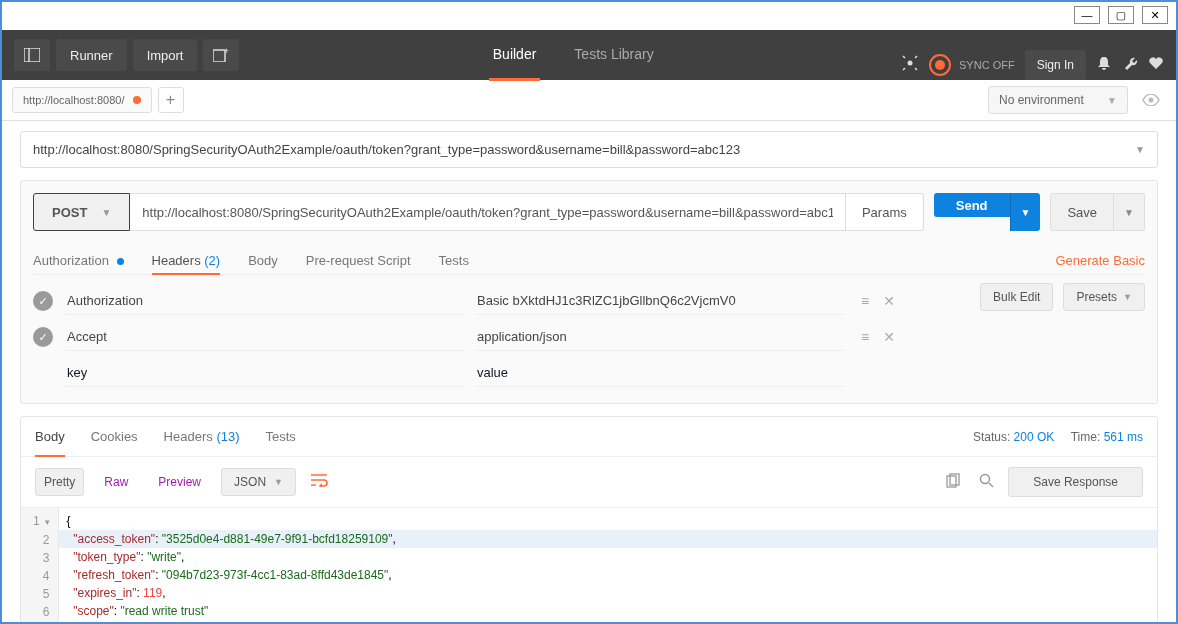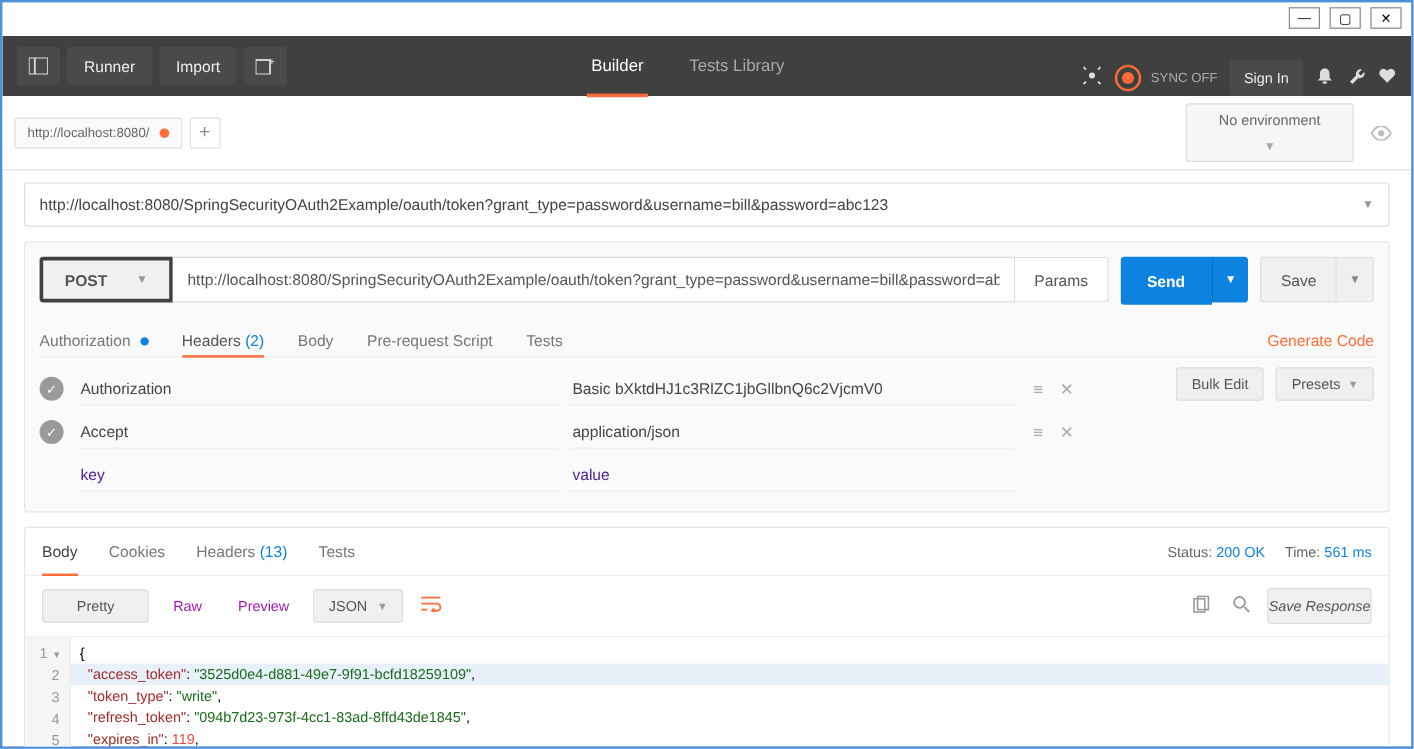--- a/index.html
+++ b/index.html
@@ -19,74 +19,74 @@
 .record-icon { width: 22px; height: 22px; border-radius: 50%; border: 2px solid #ff6c37; display: flex; align-items: center; justify-content: center; }
 .record-icon::after { content: ""; width: 10px; height: 10px; background: #ff6c37; border-radius: 50%; }
 .signin-btn { background: #4a4a4a; color: #eee; font-size: 12px; padding: 8px 12px; border-radius: 3px; cursor: pointer; }
 .header-right .hicon { color: #eee; font-size: 16px; cursor: pointer; }
 
 .subheader { background: #fff; border-bottom: 1px solid #e0e0e0; display: flex; align-items: center; padding: 6px 10px; }
 .tab-chip { border: 1px solid #ddd; border-radius: 3px; padding: 6px 10px; font-size: 11px; color: #666; display: flex; align-items: center; gap: 8px; margin-right: 6px; background: #fafafa; cursor: pointer; }
 .orange-dot { width: 8px; height: 8px; background: #ff6c37; border-radius: 50%; }
 .add-tab { border: 1px solid #ddd; border-radius: 3px; width: 26px; height: 26px; display: flex; align-items: center; justify-content: center; color: #888; cursor: pointer; }
 .subheader-spacer { flex: 1; }
-.env-dropdown { border: 1px solid #ddd; border-radius: 3px; padding: 6px 10px; font-size: 12px; color: #666; display: flex; align-items: center; gap: 10px; background: #f6f6f6; cursor: pointer; margin-right: 8px; width: 140px; justify-content: space-between; flex-direction: column; }
+.env-dropdown { border: 1px solid #ddd; border-radius: 3px; padding: 6px 10px; font-size: 12px; color: #666; display: flex; align-items: center; gap: 10px; background: #f6f6f6; cursor: pointer; margin-right: 8px; width: 140px; justify-content: space-between; }
 .eye-btn { width: 30px; height: 28px; display: flex; align-items: center; justify-content: center; color: #bbb; cursor: pointer; }
 
 .main { padding: 10px 18px; }
 .url-bar { border: 1px solid #ddd; border-radius: 3px; padding: 10px 12px; font-size: 13px; color: #444; display: flex; align-items: center; justify-content: space-between; cursor: pointer; }
 .url-bar .caret { color: #999; font-size: 10px; }
 
 .request-row { margin-top: 12px; border: 1px solid #e5e5e5; border-radius: 3px; background: #fafafa; padding: 12px; }
 .request-line { display: flex; gap: 0; align-items: stretch; }
-.method-btn { background: #f0f0f0; border: 3px solid #404040; border-radius: 3px 0 0 3px; padding: 0 18px; display: flex; align-items: center; gap: 24px; font-size: 13px; color: #555; font-weight: bold; cursor: pointer; height: 38px; }
+.method-btn { background: #f0f0f0; border: 1px solid #404040; border-radius: 3px 0 0 3px; padding: 0 18px; display: flex; align-items: center; gap: 14px; font-size: 13px; color: #555; font-weight: bold; cursor: pointer; height: 38px; }
 .url-input { flex: 1; border: 1px solid #ddd; border-left: none; padding: 0 12px; font-size: 13px; color: #555; background: #fff; height: 38px; }
 .params-btn { border: 1px solid #ddd; border-left: none; padding: 0 16px; background: #fff; font-size: 13px; color: #555; cursor: pointer; display: flex; align-items: center; height: 38px; border-radius: 0 3px 3px 0; margin-right: 10px; }
-.send-btn { background: #0d82df; color: #fff; border-radius: 3px 0 0 3px; padding: 0 22px; font-size: 13px; font-weight: bold; display: flex; align-items: center; cursor: pointer; height: 40px; }
+.send-btn { background: #0d82df; color: #fff; border-radius: 3px 0 0 3px; padding: 0 22px; font-size: 13px; font-weight: bold; display: flex; align-items: center; cursor: pointer; height: 24px; }
 .send-caret { background: #0d82df; color: #fff; border-left: 1px solid #0a6bb8; padding: 0 10px; display: flex; align-items: center; height: 38px; border-radius: 0 3px 3px 0; cursor: pointer; margin-right: 10px; font-size: 10px; }
 .save-btn { background: #f0f0f0; border: 1px solid #ddd; border-radius: 3px 0 0 3px; padding: 0 16px; display: flex; align-items: center; font-size: 13px; color: #555; cursor: pointer; height: 38px; }
 .save-caret { background: #f0f0f0; border: 1px solid #ddd; border-left: none; padding: 0 10px; display: flex; align-items: center; height: 38px; border-radius: 0 3px 3px 0; cursor: pointer; color: #888; font-size: 10px; }
 
 .req-tabs { display: flex; align-items: center; margin-top: 16px; font-size: 13px; border-bottom: 1px solid #eee; }
 .req-tabs .rt { padding: 6px 0; margin-right: 28px; color: #777; cursor: pointer; position: relative; }
 .req-tabs .rt.active { color: #555; }
 .req-tabs .rt.active::after { content: ""; position: absolute; bottom: -1px; left: 0; right: 0; height: 2px; background: #ff6c37; }
 .rt .count { color: #0d82df; }
 .rt .dot-blue { display: inline-block; width: 7px; height: 7px; background: #0d82df; border-radius: 50%; margin-left: 4px; vertical-align: middle; }
 .req-tabs-spacer { flex: 1; }
 .gen-code { color: #ff6c37; font-size: 13px; cursor: pointer; }
 
 .headers-table { margin-top: 8px; }
 .hdr-row { display: flex; align-items: center; padding: 4px 0; }
 .check-circle { width: 20px; height: 20px; background: #9a9a9a; border-radius: 50%; display: flex; align-items: center; justify-content: center; color: #fff; font-size: 11px; margin-right: 12px; }
 .hdr-key { flex: 0 0 400px; font-size: 13px; color: #444; border-bottom: 1px solid #eee; padding: 6px 2px; }
 .hdr-val { flex: 0 0 370px; font-size: 13px; color: #444; border-bottom: 1px solid #eee; padding: 6px 2px; margin-left: 10px; }
-.hdr-placeholder { color: #4c1d95; }
+.hdr-placeholder { color: #0f172a; }
 .hdr-actions { flex: 1; display: flex; gap: 14px; color: #aaa; font-size: 14px; padding-left: 16px; }
 .hdr-actions span { cursor: pointer; }
 .side-actions { margin-left: 20px; display: flex; gap: 10px; }
 .side-btn { background: #f0f0f0; border: 1px solid #ddd; border-radius: 3px; padding: 6px 12px; font-size: 12px; color: #555; cursor: pointer; display: flex; align-items: center; gap: 6px; }
 
 .response-section { margin-top: 12px; border: 1px solid #e5e5e5; border-radius: 3px; }
 .resp-tabs { display: flex; align-items: center; padding: 0 14px; border-bottom: 1px solid #eee; font-size: 13px; }
 .resp-tabs .rt2 { padding: 12px 0; margin-right: 26px; color: #777; cursor: pointer; position: relative; }
 .resp-tabs .rt2.active { color: #444; }
 .resp-tabs .rt2.active::after { content: ""; position: absolute; bottom: -1px; left: 0; right: 0; height: 2px; background: #ff6c37; }
 .resp-tabs-spacer { flex: 1; }
 .resp-status { font-size: 12px; color: #666; }
 .resp-status .val { color: #0d82df; cursor: pointer; }
 
 .resp-toolbar { display: flex; align-items: center; padding: 10px 14px; gap: 10px; border-bottom: 1px solid #eee; }
-.view-toggle { background: #f0f0f0; border: 1px solid #ddd; border-radius: 3px; padding: 6px 28px; font-size: 12px; color: #555; cursor: pointer; }
+.view-toggle { background: #f0f0f0; border: 1px solid #ddd; border-radius: 3px; padding: 6px 8px; font-size: 12px; color: #555; cursor: pointer; }
 .view-plain { font-size: 12px; color: #a21caf; padding: 6px 10px; cursor: pointer; }
 .json-dd { background: #f0f0f0; border: 1px solid #ddd; border-radius: 3px; padding: 6px 12px; font-size: 12px; color: #555; cursor: pointer; display: flex; align-items: center; gap: 8px; }
 .wrap-icon { color: #ff6c37; font-size: 16px; cursor: pointer; padding: 4px; }
 .resp-toolbar-spacer { flex: 1; }
 .tb-icon { color: #999; cursor: pointer; font-size: 15px; padding: 4px; }
-.save-resp { background: #f0f0f0; border: 1px solid #ddd; border-radius: 3px; padding: 7px 0; font-size: 12px; color: #555; cursor: pointer; font-style: italic; }
+.save-resp { background: #f0f0f0; border: 1px solid #ddd; border-radius: 3px; padding: 7px 24px; font-size: 12px; color: #555; cursor: pointer; }
 
 .code-area { display: flex; font-family: Consolas, Monaco, monospace; font-size: 12px; }
 .gutter { background: #f5f5f5; color: #999; padding: 4px 8px 4px 12px; text-align: right; border-right: 1px solid #e8e8e8; user-select: none; }
 .gutter div { line-height: 18px; }
 .gutter .fold { font-size: 9px; padding-left: 2px; }
 .code { padding: 4px 8px; flex: 1; }
 .code div { line-height: 18px; white-space: pre; }
 .code .highlight { background: #e8f0fa; margin: 0 -8px; padding: 0 8px; }
 .code .key { color: #a52a2a; }
 .code .str { color: #1a6b1a; }
@@ -195,21 +195,21 @@
         <span class="dot-blue"></span>
       </div>
       <div class="rt active">
         <span>Headers</span>
         <span class="count">(2)</span>
       </div>
       <div class="rt">Body</div>
       <div class="rt">Pre-request Script</div>
       <div class="rt">Tests</div>
       <div class="req-tabs-spacer"></div>
-      <div class="gen-code">Generate Code</div>
+      <div class="gen-code">Generate Basic</div>
     </div>
 
     <div class="headers-table" style="display:flex;align-items:flex-start;">
       <div style="flex:1">
         <div class="hdr-row">
           <div class="check-circle">✓</div>
           <div class="hdr-key">Authorization</div>
           <div class="hdr-val">Basic bXktdHJ1c3RlZC1jbGllbnQ6c2VjcmV0</div>
           <div class="hdr-actions">
             <span>≡</span>

